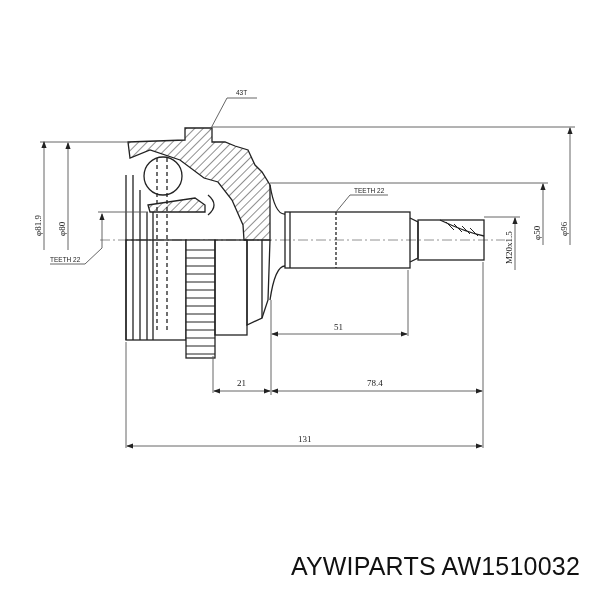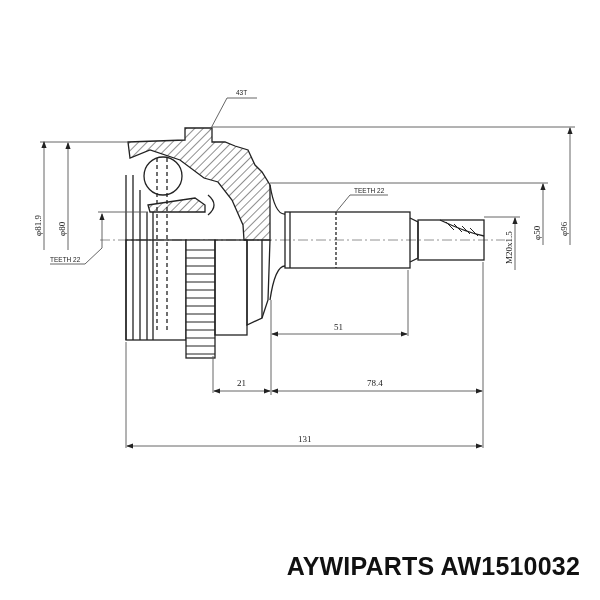--- a/index.html
+++ b/index.html
@@ -3,21 +3,21 @@
   <meta charset="utf-8">
   <style>
     html, body { margin: 0; padding: 0; background: #ffffff; }
     body { width: 600px; height: 600px; position: relative; overflow: hidden; }
     .drawing { position: absolute; left: 0; top: 0; width: 600px; height: 520px; }
     .dim-text { font-family: "Liberation Serif", serif; font-size: 9px; fill: #222; }
     .lbl-text { font-family: "Liberation Sans", sans-serif; font-size: 6.5px; fill: #222; }
     .caption {
       position: absolute; right: 20px; top: 552px;
       font-family: "Liberation Sans", sans-serif; font-size: 25px; color: #111;
-      letter-spacing: 0.2px; white-space: nowrap; font-weight: bold;
+      letter-spacing: 0.2px; white-space: nowrap;
     }
   </style>
 </head>
 <body>
 
 <svg class="drawing" viewBox="0 0 600 520" xmlns="http://www.w3.org/2000/svg">
   <defs>
     <pattern id="hatch" patternUnits="userSpaceOnUse" width="6" height="6" patternTransform="rotate(45)">
       <line x1="0" y1="0" x2="0" y2="6" stroke="#222" stroke-width="1"></line>
     </pattern>

